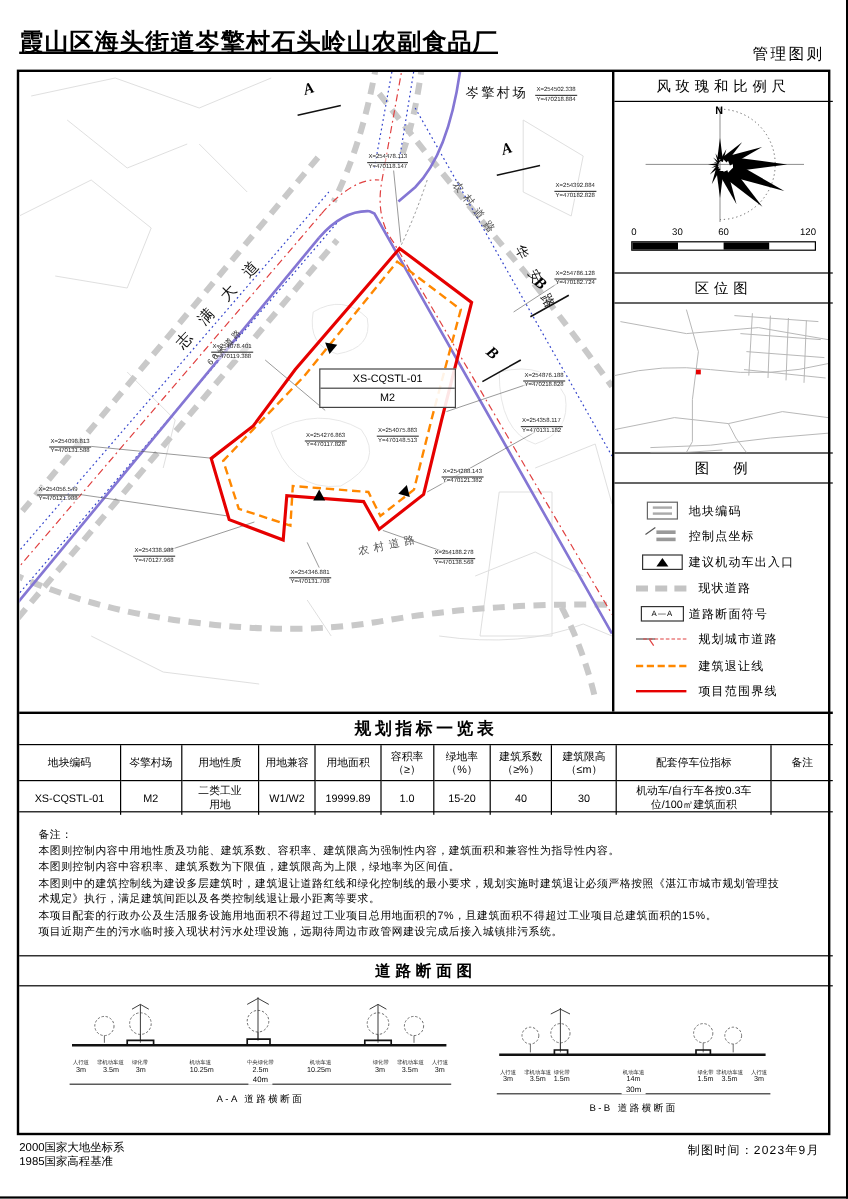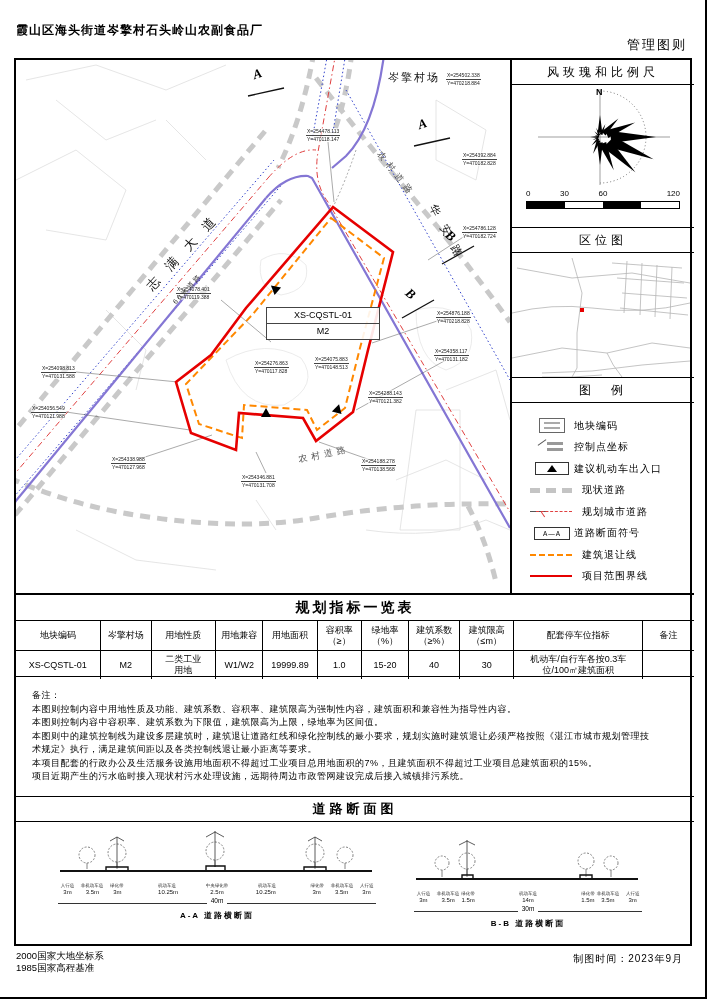--- a/index.html
+++ b/index.html
@@ -1,19 +1,19 @@
 <!DOCTYPE html>
 <html><head>
 <meta charset="utf-8">
 <style>
   html,body{margin:0;padding:0;background:#fff;}
   .page{position:relative;width:707px;height:999px;background:#fff;overflow:hidden;
         font-family:"Liberation Sans","DejaVu Sans",sans-serif;color:#000;
         border-right:2px solid #000;border-bottom:2px solid #000;box-sizing:border-box;}
-  .title{position:absolute;left:16px;top:22px;font-size:12px;font-weight:bold;letter-spacing:1px;}
+  .title{position:absolute;left:16px;top:22px;font-size:20px;font-weight:bold;letter-spacing:1px;text-decoration:underline;}
   .doc-type{position:absolute;right:18px;top:36px;font-size:13px;letter-spacing:2px;}
   .frame{position:absolute;left:14px;top:58px;width:678px;height:888px;border:2px solid #000;box-sizing:border-box;background:#fff;}
   
   .map{position:absolute;left:0;top:0;width:494px;height:533px;overflow:hidden;}
   .map svg{position:absolute;left:0;top:0;}
   .maplabel{position:absolute;white-space:nowrap;color:#111;}
   .lbl-village{left:372px;top:10px;font-size:11px;letter-spacing:2px;}
   .lbl-zhiman{left:95px;top:180px;width:150px;text-align:center;font-size:13px;letter-spacing:14px;transform:rotate(-47deg);}
   .lbl-60m{left:152px;top:224px;font-size:7px;letter-spacing:2px;transform:rotate(-47deg);color:#333;}
   .lbl-rural-top{left:352px;top:108px;font-size:9px;letter-spacing:5px;transform:rotate(52deg);color:#555;}
@@ -81,21 +81,21 @@
   .sec-a{left:40px;top:32px;width:322px;}
   .sec-b{left:396px;top:40px;width:232px;}
   .sec svg{display:block;}
   .seg-row{display:flex;width:100%;}
   .seg-row span{text-align:center;white-space:nowrap;overflow:visible;}
   .seg-names span{font-size:4.5px;color:#222;}
   .seg-widths span{font-size:6px;color:#111;line-height:9px;}
   .sec-total{position:relative;height:11px;}
   .sec-total .tline{position:absolute;left:2px;right:2px;top:6px;border-top:1px solid #333;}
   .sec-total .tlbl{position:relative;display:table;margin:0 auto;background:#fff;padding:0 4px;font-size:6.5px;z-index:1;}
-  .sec-cap{text-align:center;font-size:8px;letter-spacing:2px;margin-top:2px;font-weight:bold;}
+  .sec-cap{text-align:center;font-size:8px;letter-spacing:2px;margin-top:2px;font-weight:normal;}
   
   .foot-l1{position:absolute;left:16px;top:950px;font-size:9.5px;}
   .foot-l2{position:absolute;left:16px;top:962px;font-size:9.5px;}
   .foot-r{position:absolute;right:22px;top:952px;font-size:10px;letter-spacing:1px;}
 </style>
 </head>
 <body>
 
 <div class="page">
   <div class="title">霞山区海头街道岑擎村石头岭山农副食品厂</div>
@@ -347,29 +347,29 @@
             <span class="lg-sym sym-entrance">
               <i class="tri"></i>
             </span>
             <span class="lg-lab">建议机动车出入口</span>
           </div>
           <div class="lg-row">
             <span class="lg-sym sym-existing-road"></span>
             <span class="lg-lab">现状道路</span>
           </div>
           <div class="lg-row">
+            <span class="lg-sym sym-section-symbol">A—A</span>
+            <span class="lg-lab">道路断面符号</span>
+          </div>
+          <div class="lg-row">
             <span class="lg-sym sym-planned-road">
               <i class="pr-black"></i>
               <i class="pr-red"></i>
             </span>
             <span class="lg-lab">规划城市道路</span>
-          </div>
-          <div class="lg-row">
-            <span class="lg-sym sym-section-symbol">A—A</span>
-            <span class="lg-lab">道路断面符号</span>
           </div>
           <div class="lg-row">
             <span class="lg-sym sym-setback-line"></span>
             <span class="lg-lab">建筑退让线</span>
           </div>
           <div class="lg-row">
             <span class="lg-sym sym-boundary"></span>
             <span class="lg-lab">项目范围界线</span>
           </div>
         </div>

